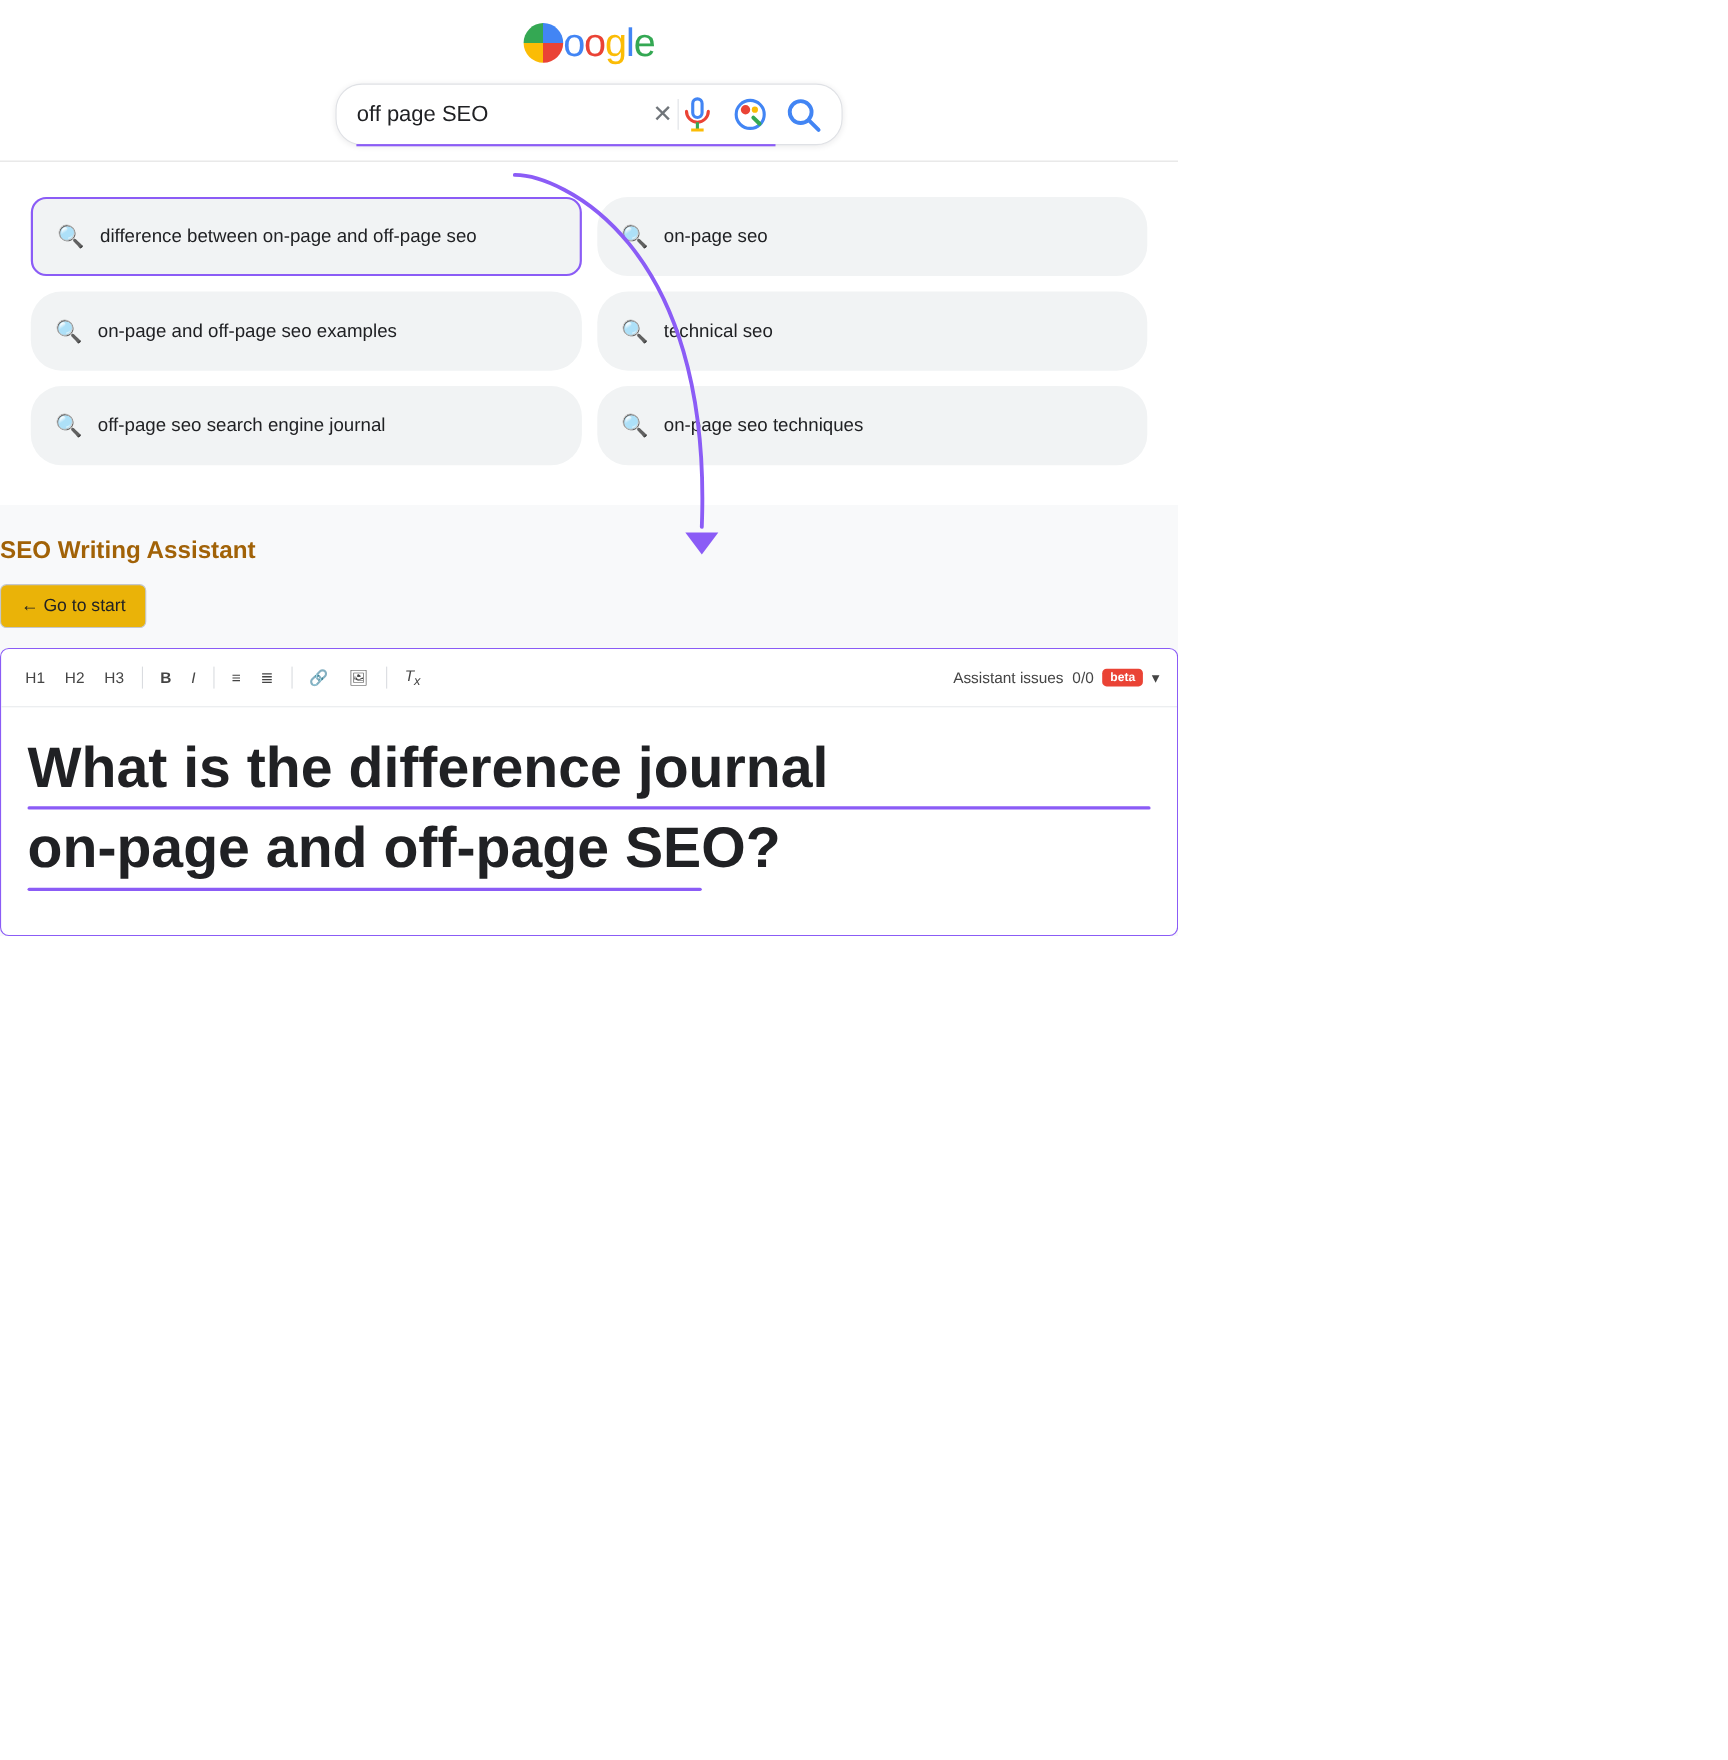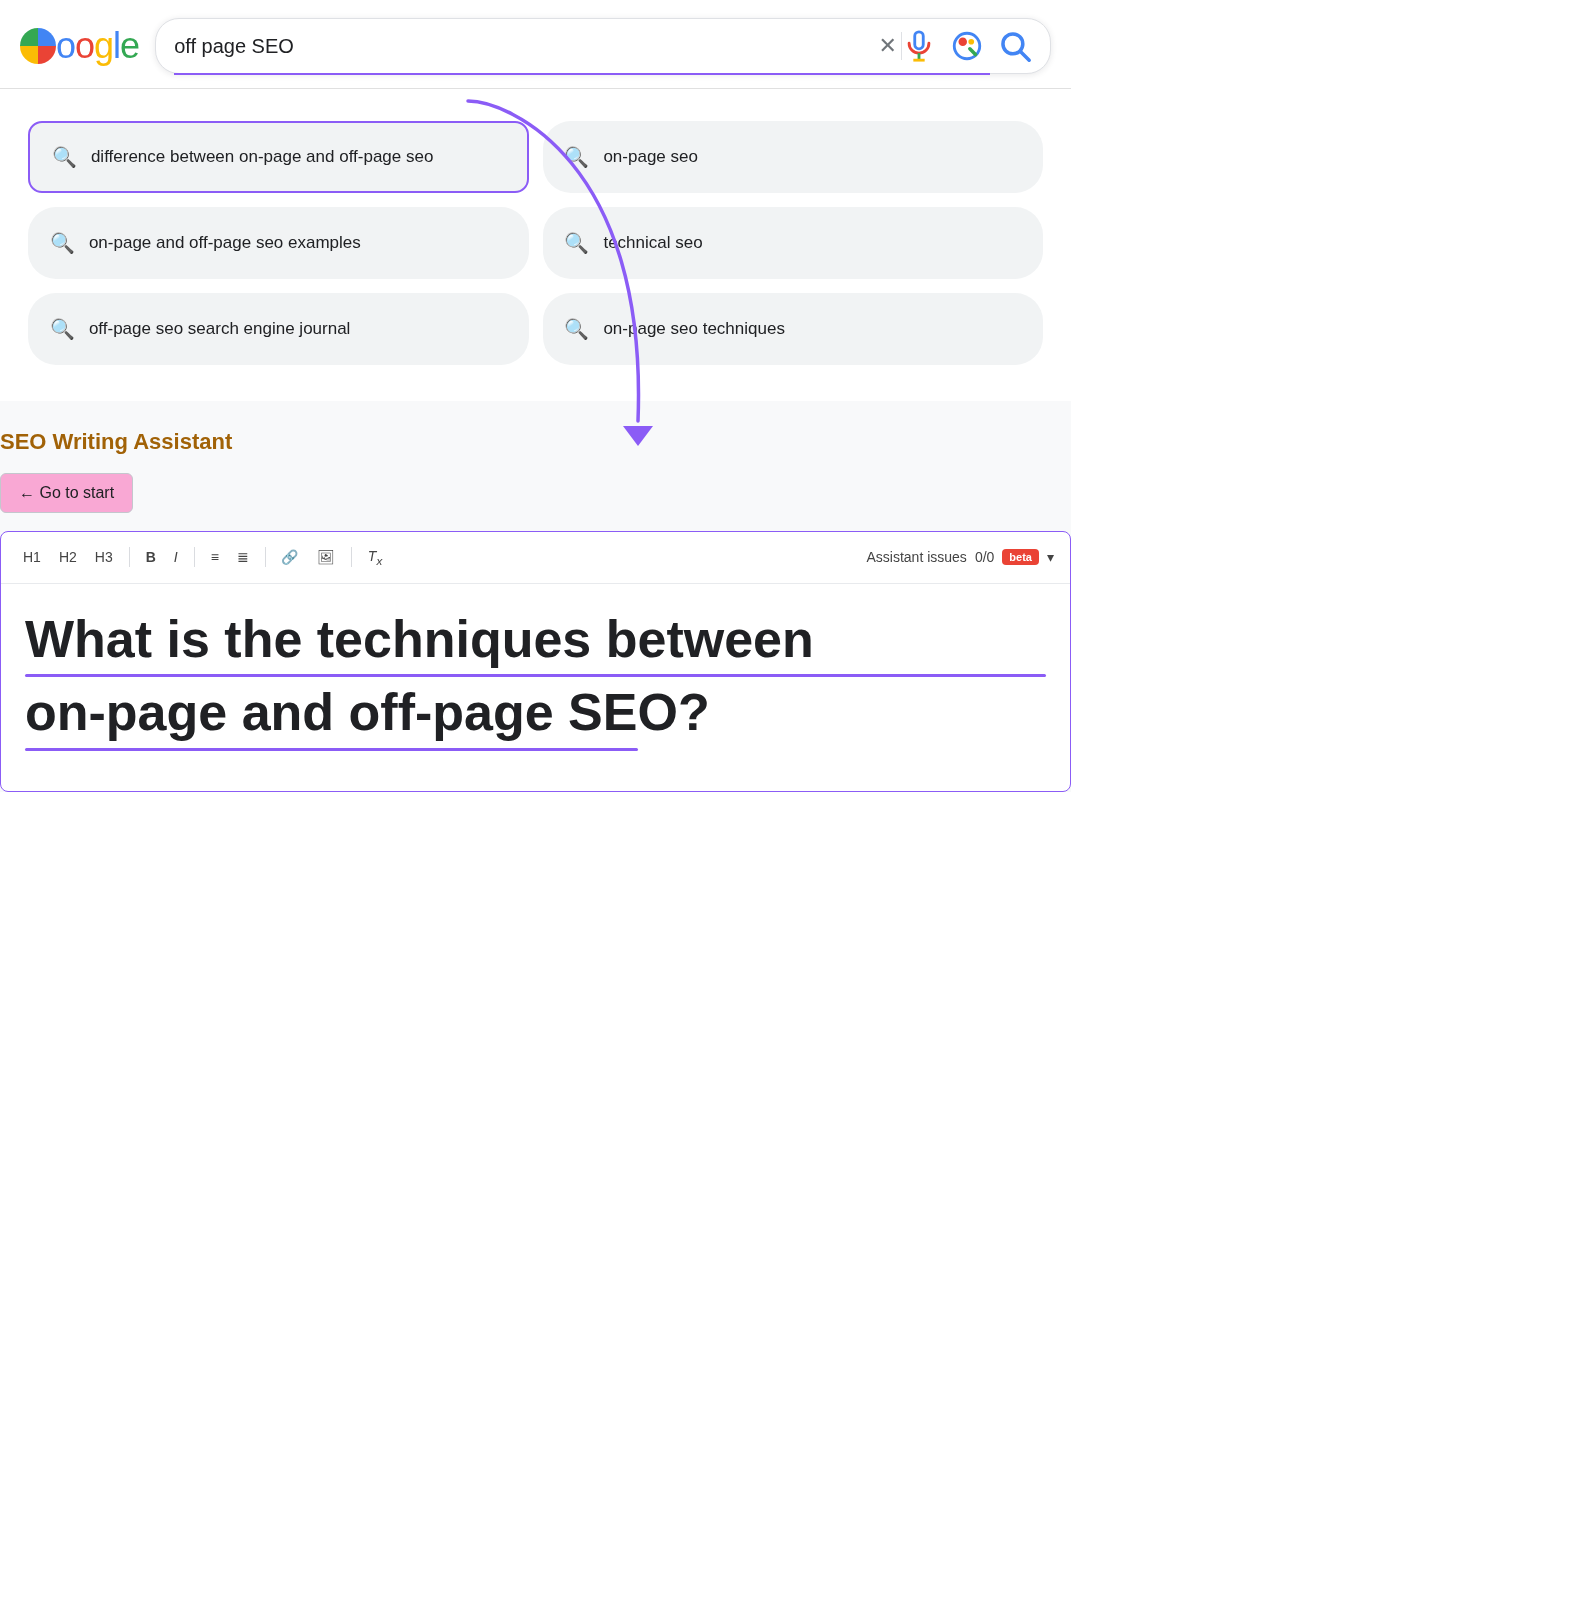--- a/index.html
+++ b/index.html
@@ -12,20 +12,21 @@
     }
 
     
     .header {
       display: flex;
       align-items: center;
       padding: 18px 20px 14px 20px;
       gap: 16px;
       background: #fff;
       border-bottom: 1px solid #e0e0e0;
+      flex-direction: column;
     }
     .google-logo {
       display: flex;
       align-items: center;
       font-size: 36px;
       font-weight: 700;
       letter-spacing: -1px;
       flex-shrink: 0;
     }
     .google-logo .g-blue { color: #4285F4; }
@@ -186,21 +187,21 @@
 
     .go-to-start {
       display: inline-flex;
       align-items: center;
       gap: 8px;
       border: 1px solid #c4c7cd;
       border-radius: 6px;
       padding: 10px 18px;
       font-size: 16px;
       color: #202124;
-      background: #f9a8d4;
+      background: #eab308;
       cursor: pointer;
       margin-bottom: 18px;
       text-align: right;
     }
 
     .editor-container {
       border: 1.5px solid #8b5cf6;
       border-radius: 8px;
       background: #fff;
       overflow: hidden;
@@ -403,20 +404,20 @@
       <div class="highlight-issues">
         <span>Assistant issues</span>
         <span>0/0</span>
         <span class="beta-badge">beta</span>
         <span>▾</span>
       </div>
     </div>
 
     <div class="editor-content">
       <div class="editor-heading">
-        <div>What is the techniques between</div>
+        <div>What is the difference journal</div>
         <span class="heading-underline"></span>
         <div style="margin-top:4px;">on-page and off-page SEO?</div>
         <span class="second-line-underline"></span>
       </div>
     </div>
   </div>
 </div>
 
 </body></html>

